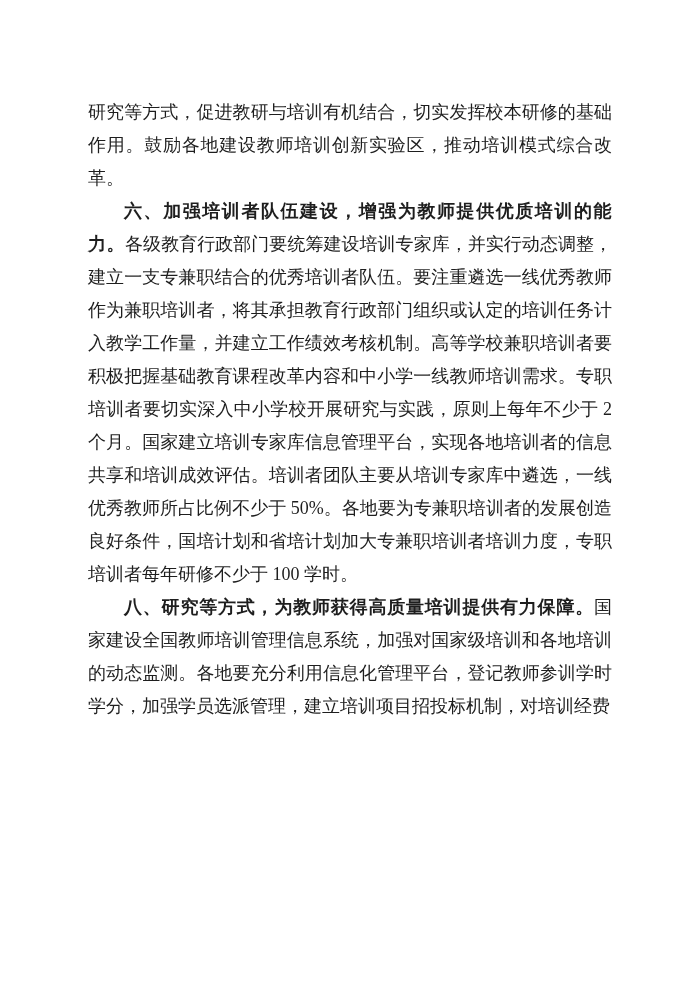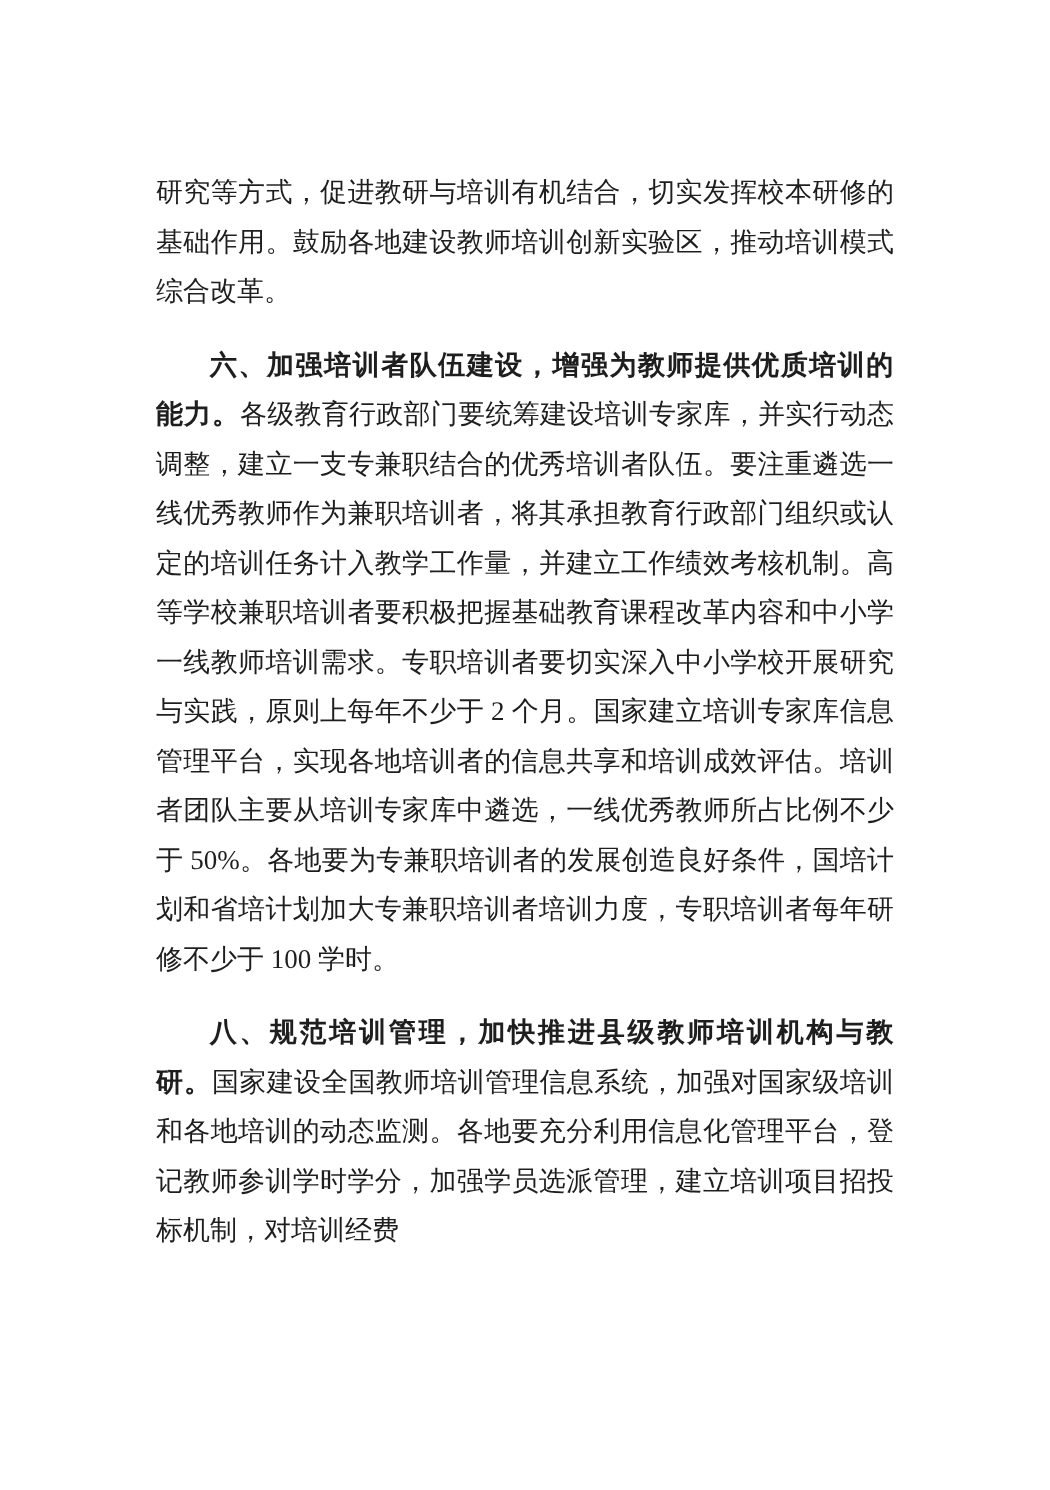--- a/index.html
+++ b/index.html
@@ -24,21 +24,21 @@
     left: 88px;
     top: 96px;
     width: 524px;
     color: #1e1e1e;
     font-size: 18px;
     line-height: 33px;
     text-align: justify;
     text-justify: inter-ideograph;
   }
   .para {
-    margin: 16px;
+    margin: 0;
     padding: 0;
     text-align: justify;
   }
   .para.indent {
     text-indent: 2em;
   }
   .section-heading {
     font-weight: bold;
     font-family: "Liberation Sans", "DejaVu Sans", sans-serif;
     letter-spacing: 0.5px;
@@ -48,16 +48,16 @@
 <body>
 
 <div class="page">
   <div class="text-block">
 
     <p class="para"><span>研究等方式，促进教研与培训有机结合，切实发挥校本研修的基础作用。鼓励各地建设教师培训创新实验区，推动培训模式综合改革。</span></p>
 
     <p class="para indent"><span class="section-heading">六、加强培训者队伍建设，增强为教师提供优质培训的能力。</span><span>各级教育行政部门要统筹建设培训专家库，并实行动态调整，建立一支专兼职结合的优秀培训者队伍。要注重遴选一线优秀教师作为兼职培训者，将其承担教育行政部门组织或认定的培训任务计入教学工作量，并建立工作绩效考核机制。高等学校兼职培训者要积极把握基础教育课程改革内容和中小学一线教师培训需求。专职培训者要切实深入中小学校开展研究与实践，原则上每年不少于 2 个月。国家建立培训专家库信息管理平台，实现各地培训者的信息共享和培训成效评估。培训者团队主要从培训专家库中遴选，一线优秀教师所占比例不少于 50%。各地要为专兼职培训者的发展创造良好条件，国培计划和省培计划加大专兼职培训者培训力度，专职培训者每年研修不少于 100 学时。</span></p>
 
 
-    <p class="para indent"><span class="section-heading">八、规范培训管理，加快推进县级教师培训机构与教研。</span><span>国家建设全国教师培训管理信息系统，加强对国家级培训和各地培训的动态监测。各地要充分利用信息化管理平台，登记教师参训学时学分，加强学员选派管理，建立培训项目招投标机制，对培训经费</span></p>
+    <p class="para indent"><span class="section-heading">八、研究等方式，为教师获得高质量培训提供有力保障。</span><span>国家建设全国教师培训管理信息系统，加强对国家级培训和各地培训的动态监测。各地要充分利用信息化管理平台，登记教师参训学时学分，加强学员选派管理，建立培训项目招投标机制，对培训经费</span></p>
 
   </div>
 </div>
 
 </body></html>

